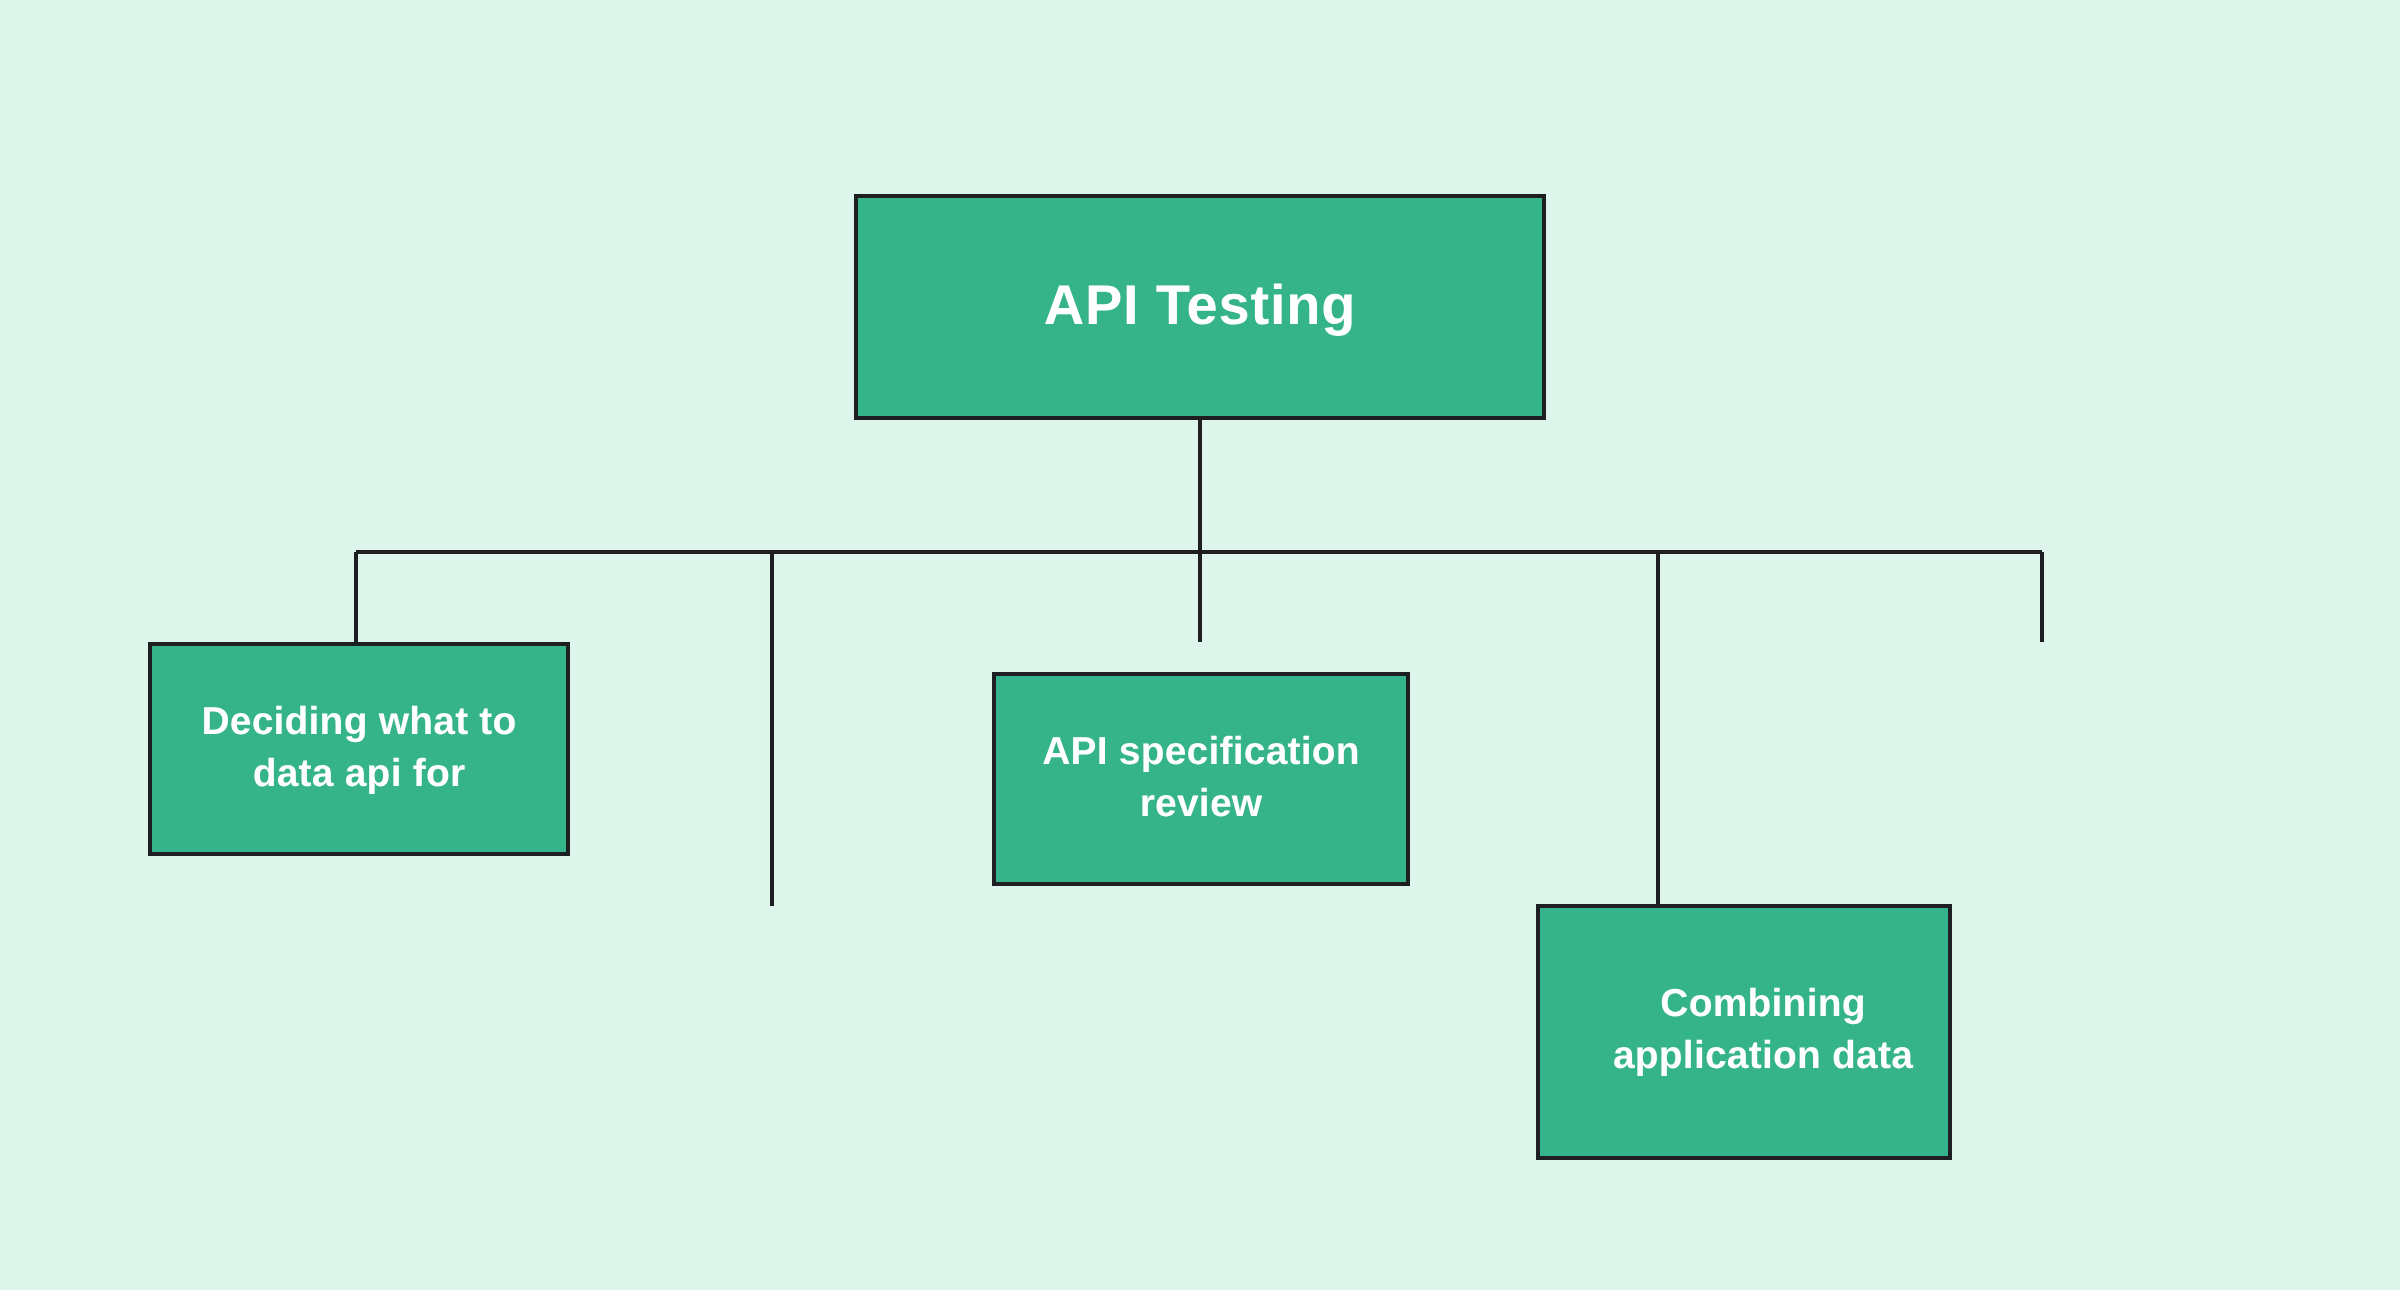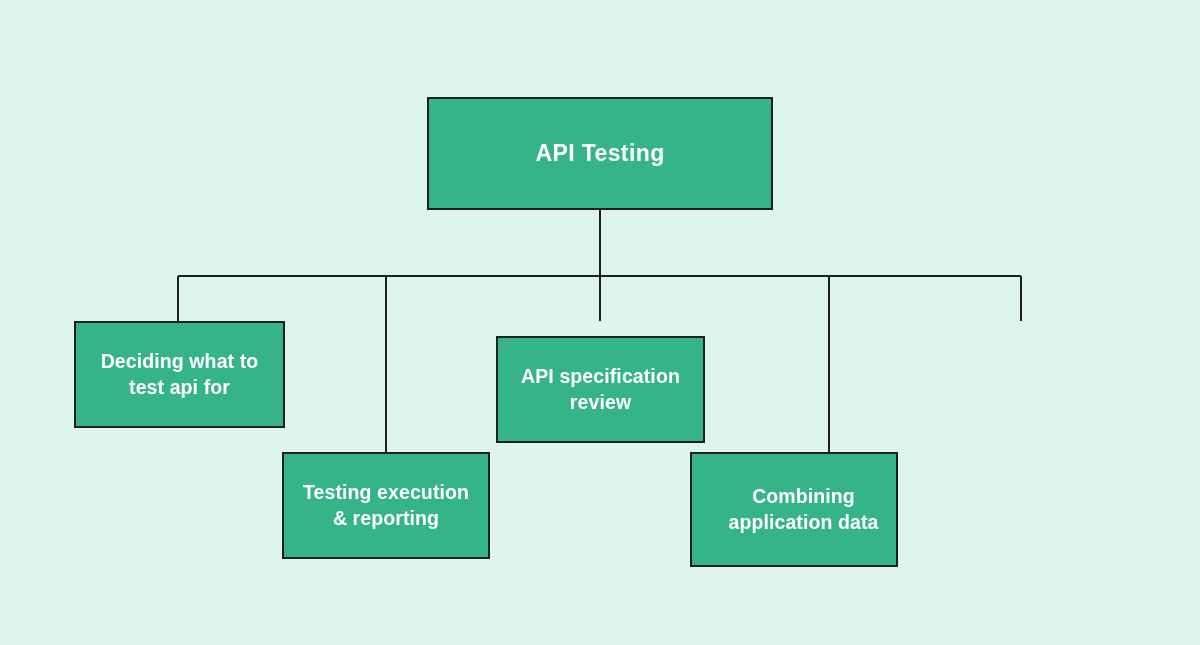--- a/index.html
+++ b/index.html
@@ -44,21 +44,21 @@
   .node-label {
     display: block;
     width: 100%;
     white-space: pre-line;
   }
   .node-root {
     left: 427px;
     top: 97px;
     width: 346px;
     height: 113px;
-    font-size: 23px;
+    font-size: 28px;
     letter-spacing: 0.4px;
   }
   .node-child {
     font-size: 19.5px;
   }
   .node-deciding {
     left: 74px;
     top: 321px;
     width: 211px;
     height: 107px;
@@ -75,24 +75,24 @@
     width: 208px;
     height: 107px;
   }
   .node-testing-exec {
     left: 282px;
     top: 452px;
     width: 208px;
     height: 107px;
   }
   .node-combining {
-    left: 690px;
+    left: 768px;
     top: 452px;
     width: 208px;
-    height: 115px;
+    height: 128px;
     padding-left: 29px;
   }
 </style>
 </head>
 <body>
 
 <div id="diagram-canvas">
 
   <svg class="connector-layer" viewBox="0 0 1200 645" width="1200" height="645" xmlns="http://www.w3.org/2000/svg">
     <g stroke="#1d1f23" stroke-width="2" fill="none" shape-rendering="crispEdges">
@@ -105,27 +105,23 @@
       <line x1="1021" y1="276" x2="1021" y2="321"></line>
     </g>
   </svg>
 
   <div class="node node-root">
     <span class="node-label">API Testing</span>
   </div>
 
   <div class="node node-child node-deciding">
     <span class="node-label">Deciding what to
-test api for</span>
+data api for</span>
   </div>
 
-  <div class="node node-child node-testing-exec">
-    <span class="node-label">Testing execution
-&amp; reporting</span>
-  </div>
 
   <div class="node node-child node-spec-review">
     <span class="node-label">API specification
 review</span>
   </div>
 
   <div class="node node-child node-combining">
     <span class="node-label">Combining
 application data</span>
   </div>

